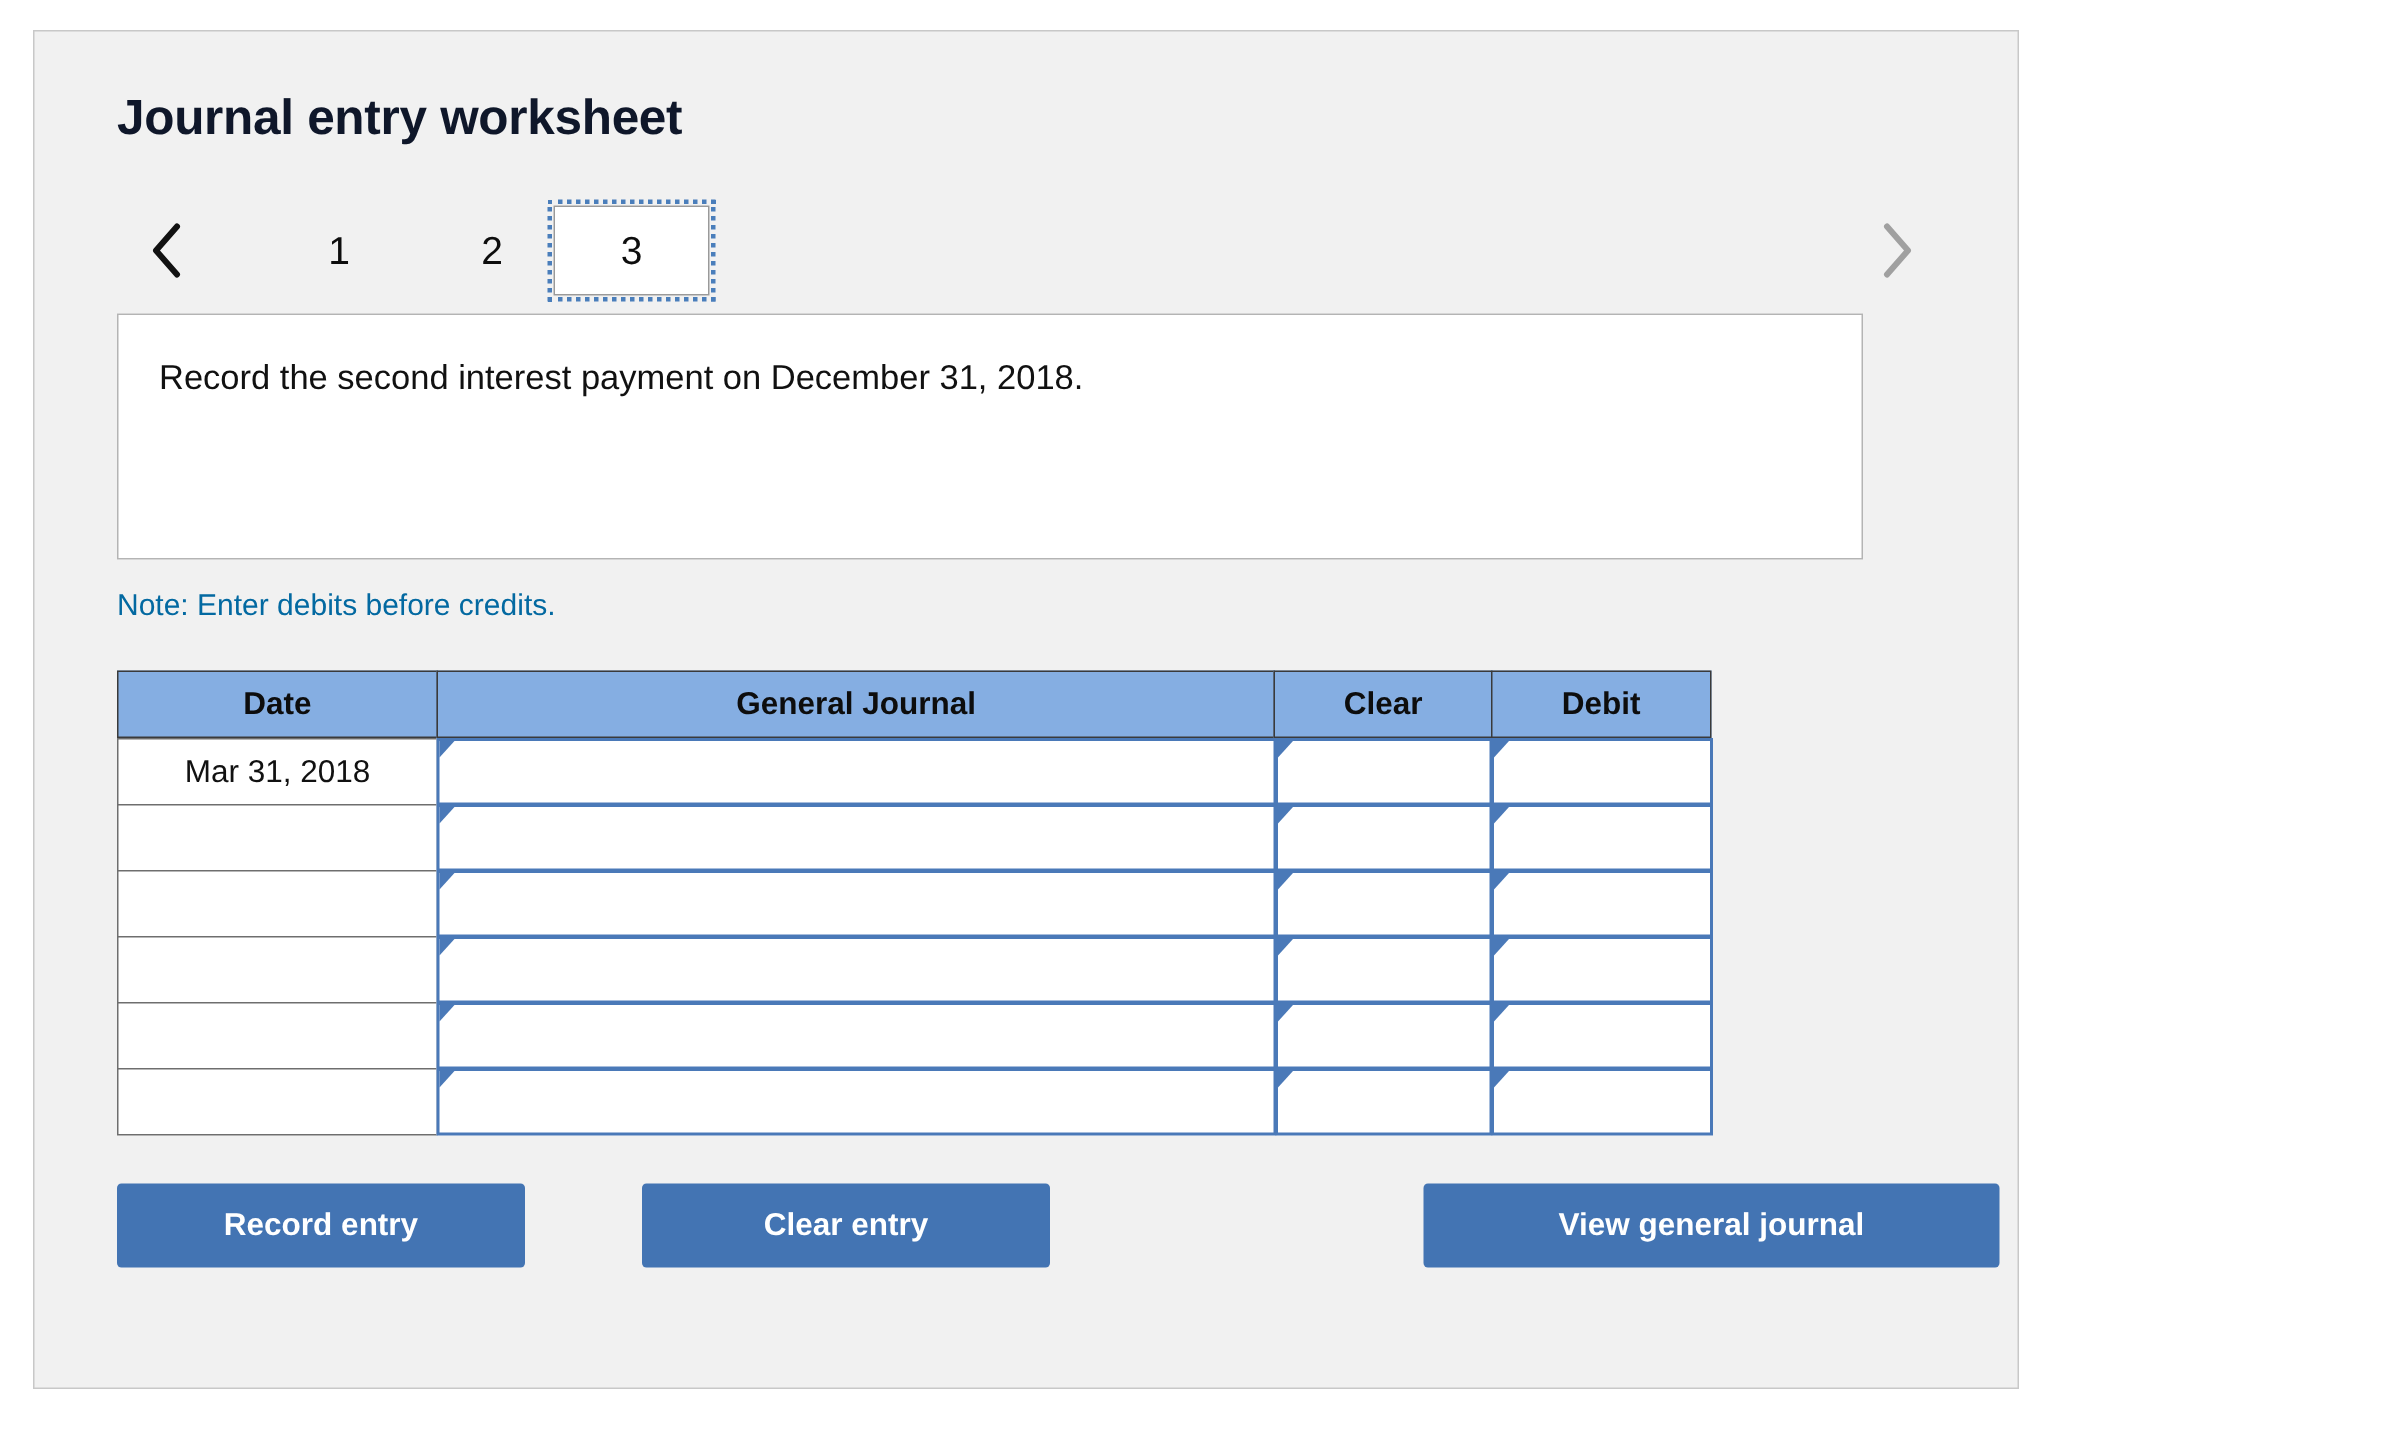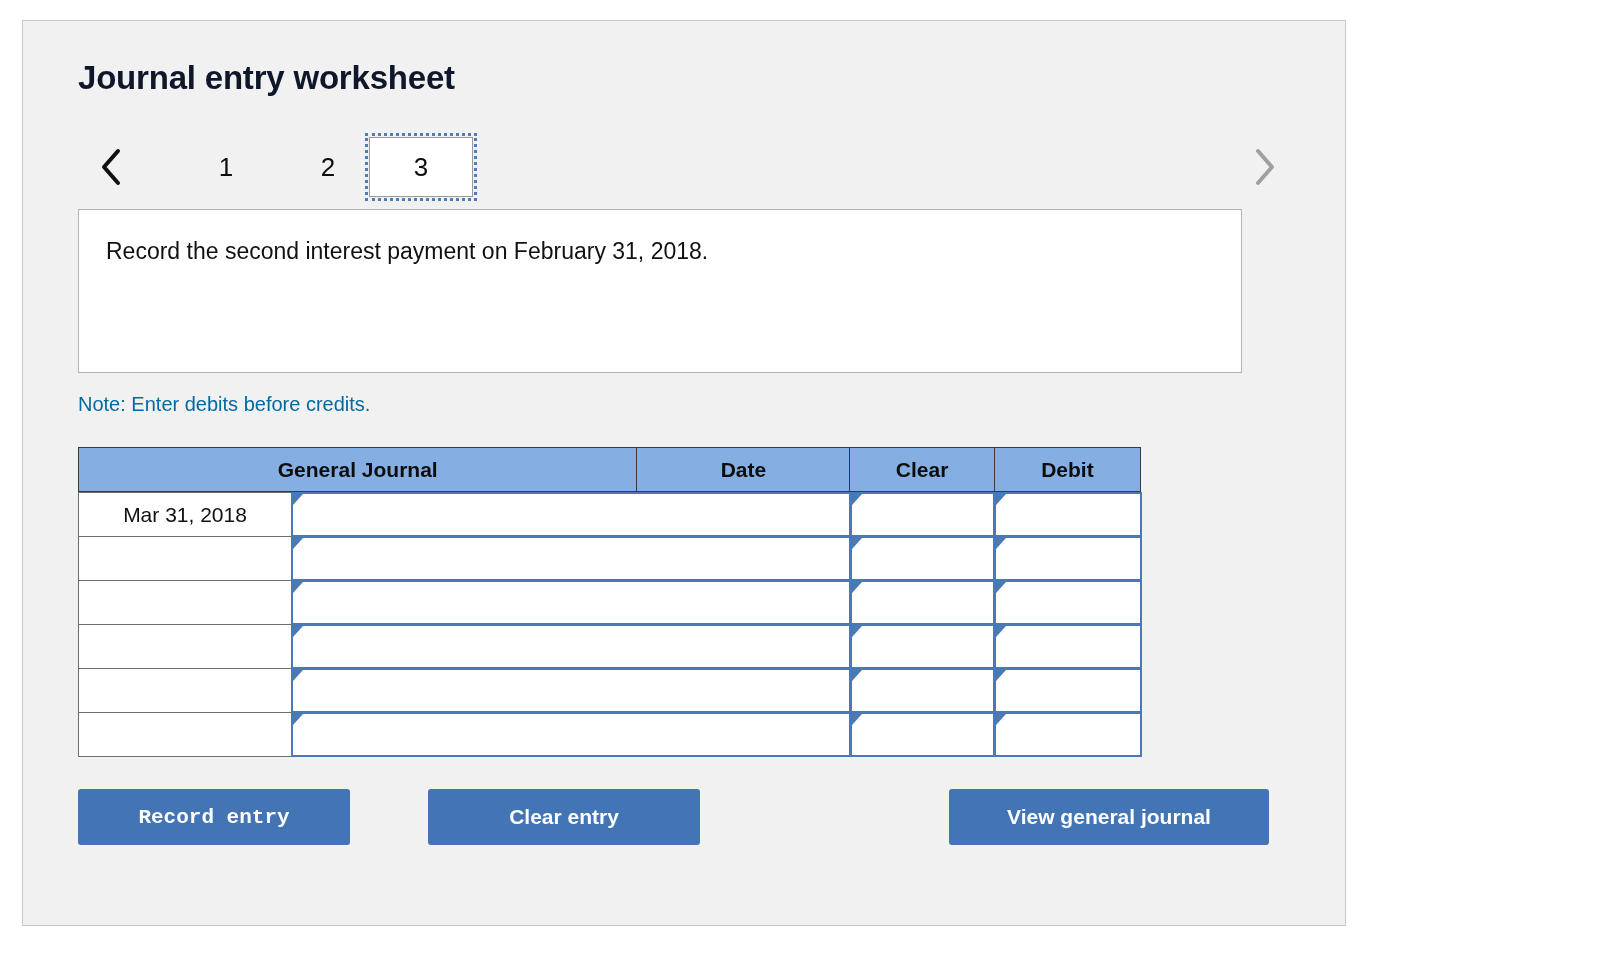--- a/index.html
+++ b/index.html
@@ -191,23 +191,23 @@
     background: #4374b3;
     color: #ffffff;
     border: none;
     border-radius: 3px;
     font-family: "Liberation Sans", sans-serif;
     font-size: 21px;
     font-weight: bold;
     cursor: pointer;
     padding: 0;
   }
-  #btn-record { left: 0px;   width: 272px; font-family: Liberation Mono, monospace; }
+  #btn-record { left: 0px;   width: 272px; }
   #btn-clear  { left: 350px; width: 272px; }
-  #btn-view   { left: 871px; width: 320px; }
+  #btn-view   { left: 871px; width: 384px; }
 </style>
 </head>
 <body>
 
 <div id="panel">
 
   <div id="title">Journal entry worksheet</div>
 
   <div id="tabstrip">
 
@@ -228,30 +228,30 @@
     </div>
 
     <div class="chev" id="chev-right">
       <svg width="26" height="40" viewBox="0 0 26 40" aria-hidden="true">
         <polyline points="7,4 21,20 7,36" fill="none" stroke="#a0a0a0" stroke-width="4" stroke-linecap="round" stroke-linejoin="round"></polyline>
       </svg>
     </div>
   </div>
 
   <div id="prompt">
-    <div id="prompt-text">Record the second interest payment on February 31, 2018.</div>
+    <div id="prompt-text">Record the second interest payment on December 31, 2018.</div>
   </div>
 
   <div id="note">Note: Enter debits before credits.</div>
 
   <div id="jtable">
 
     <div class="jrow header">
+      <div class="hcell c-date">Date</div>
       <div class="hcell c-journal">General Journal</div>
-      <div class="hcell c-date">Date</div>
       <div class="hcell c-debit">Clear</div>
       <div class="hcell c-credit">Debit</div>
     </div>
 
     <div class="jrow data">
       <div class="dcell date  c-date">Mar 31, 2018</div>
       <div class="dcell field c-journal"></div>
       <div class="dcell field c-debit"></div>
       <div class="dcell field c-credit"></div>
     </div>

